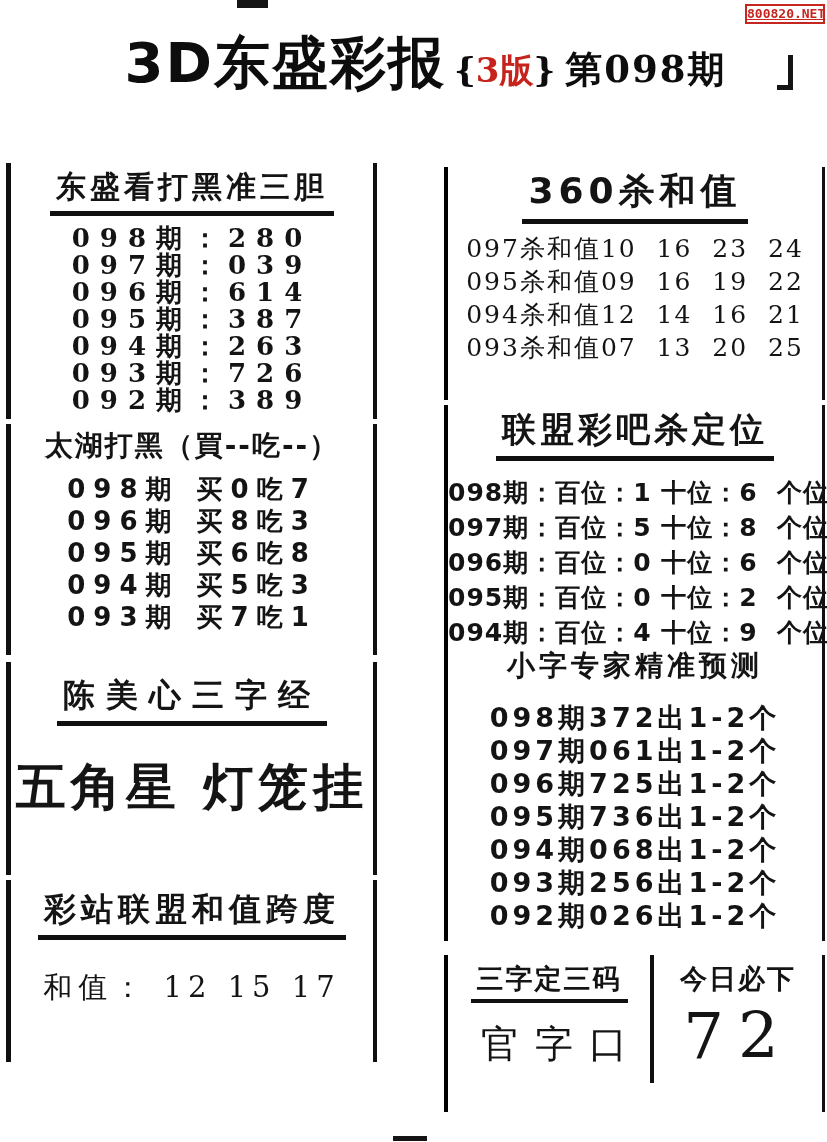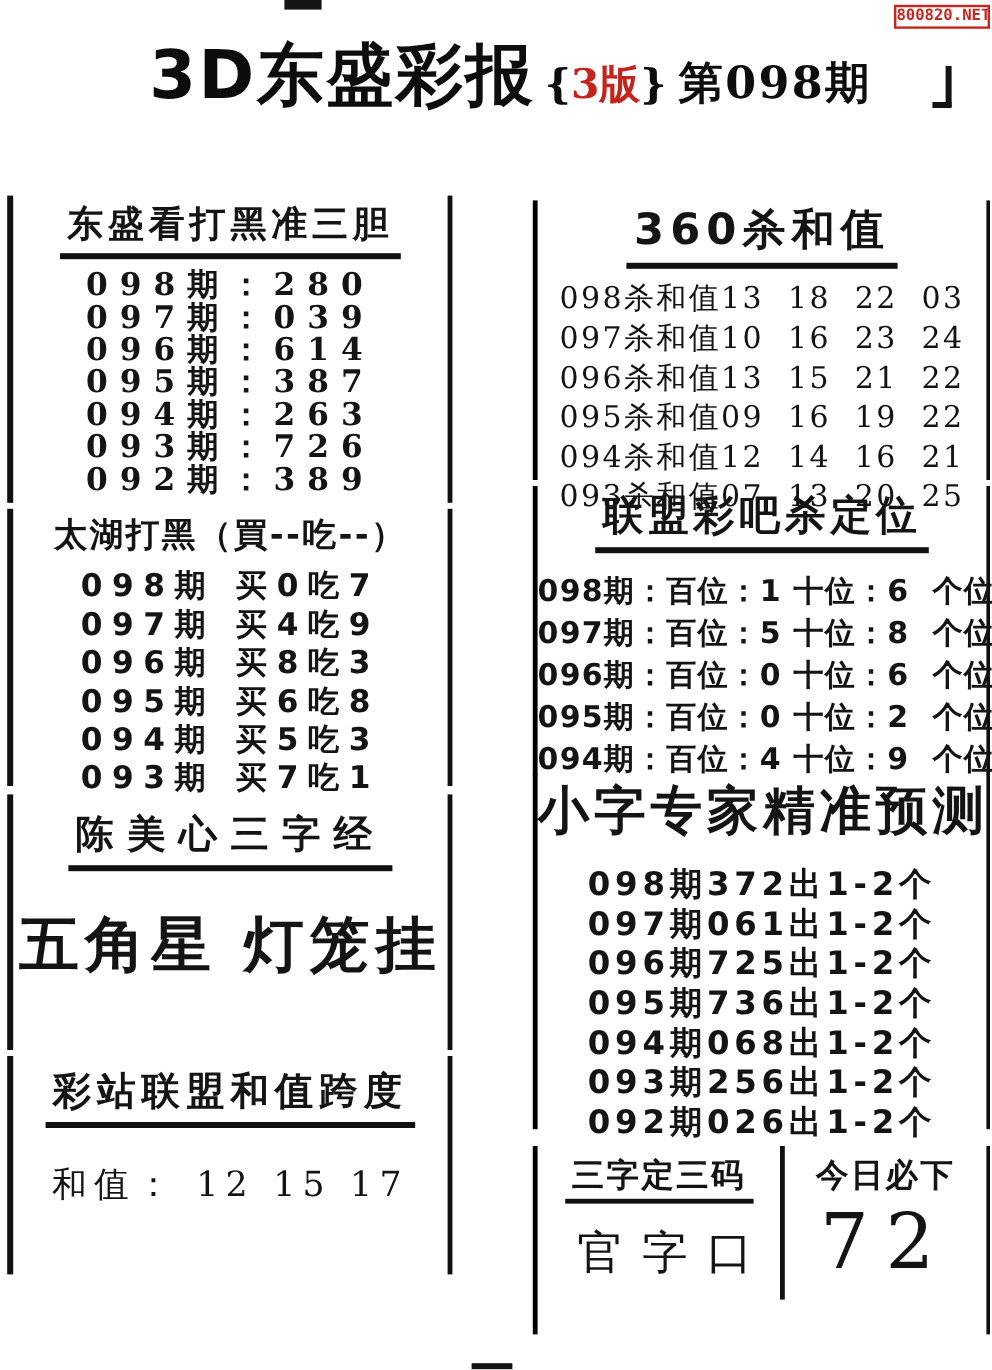--- a/index.html
+++ b/index.html
@@ -9,20 +9,21 @@
   .abs { position:absolute; }
 
   
   .top-mark { left:237px; top:0; width:31px; height:8px; background:#151515; }
   .site-badge {
     left:745px; top:4px; width:80px; height:20px;
     border:2px solid #c62620; color:#c62620;
     font-family:"DejaVu Sans Mono", monospace;
     font-size:13px; font-weight:700; line-height:16px; text-align:center;
     background:#fff;
+    text-decoration:underline;
   }
   .masthead { left:12px; top:26px; width:827px; text-align:center; white-space:nowrap; }
   .masthead .main {
     font-family:"DejaVu Sans", sans-serif; font-weight:900;
     font-size:56px; letter-spacing:2px; color:#0d0d0d;
   }
   .masthead .edition {
     font-family:"DejaVu Serif", serif; font-weight:700;
     font-size:34px; color:#0d0d0d; margin-left:8px;
   }
@@ -83,21 +84,21 @@
   .rp1 .row { font-family:"DejaVu Serif",serif; font-weight:500; font-size:25px;
               text-align:center; line-height:33px; letter-spacing:2px; white-space:pre; }
 
   
   .rp2 .ptitle { margin-top:2px; font-size:34px; font-weight:900; letter-spacing:4px; }
   .rp2 .rows { margin-top:14px; }
   .rp2 .row { font-weight:700; font-size:25px; text-align:center;
               line-height:35px; letter-spacing:1px; white-space:pre; }
 
   
-  .rp3 .ptitle { margin-top:2px; font-size:43px; font-weight:900; letter-spacing:4px; }
+  .rp3 .ptitle { margin-top:2px; font-size:28px; font-weight:900; letter-spacing:4px; }
   .rp3 .rows { margin-top:16px; }
   .rp3 .row { font-weight:900; font-size:27px; text-align:center;
               line-height:33px; letter-spacing:4px; }
 
   
   .rp4 { display:flex; }
   .rp4 .half-l { width:206px; border-right:4px solid #101010; height:128px; padding-top:6px; }
   .rp4 .half-r { flex:1; padding-top:6px; }
   .rp4 .subtitle { text-align:center; font-size:27px; font-weight:900; letter-spacing:2px; white-space:nowrap; }
   .rp4 .uline { border-bottom-width:4px; padding-bottom:2px; }
@@ -131,21 +132,20 @@
     <div class="row">094期：263</div>
     <div class="row">093期：726</div>
     <div class="row">092期：389</div>
   </div>
 </div>
 
 <div class="abs lpanel lp2">
   <div class="ptitle t-sans">太湖打黑（買--吃--）</div>
   <div class="rows">
     <div class="row t-sans">098期 买0吃7</div>
-    <div class="row t-sans">097期 买4吃9</div>
     <div class="row t-sans">096期 买8吃3</div>
     <div class="row t-sans">095期 买6吃8</div>
     <div class="row t-sans">094期 买5吃3</div>
     <div class="row t-sans">093期 买7吃1</div>
   </div>
 </div>
 
 <div class="abs lpanel lp3">
   <div class="ptitle t-serif">
     <span class="uline">陈美心三字经</span>
@@ -158,23 +158,21 @@
     <span class="uline">彩站联盟和值跨度</span>
   </div>
   <div class="val t-serif">和值： 12  15  17</div>
 </div>
 
 <div class="abs rpanel rp1">
   <div class="ptitle t-sans">
     <span class="uline">360杀和值</span>
   </div>
   <div class="rows">
-    <div class="row">098杀和值13  18  22  03</div>
     <div class="row">097杀和值10  16  23  24</div>
-    <div class="row">096杀和值13  15  21  22</div>
     <div class="row">095杀和值09  16  19  22</div>
     <div class="row">094杀和值12  14  16  21</div>
     <div class="row">093杀和值07  13  20  25</div>
   </div>
 </div>
 
 <div class="abs rpanel rp2">
   <div class="ptitle t-serif">
     <span class="uline">联盟彩吧杀定位</span>
   </div>

